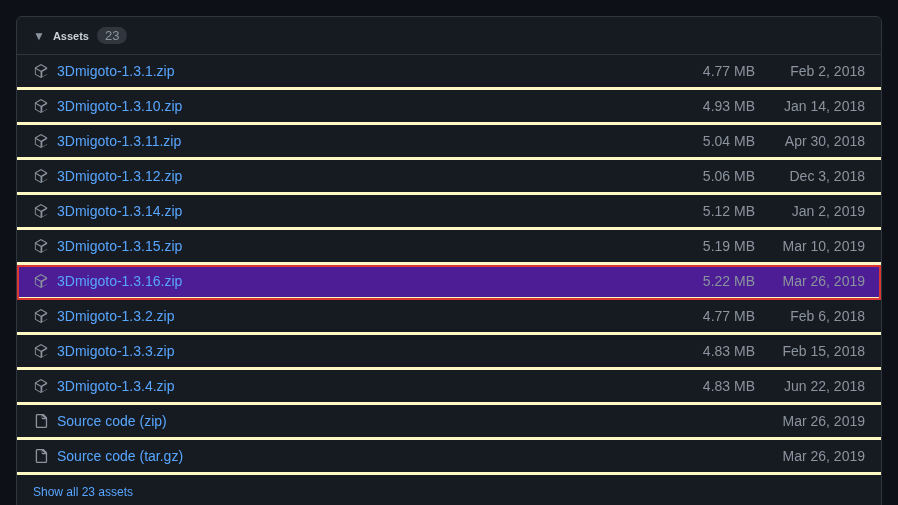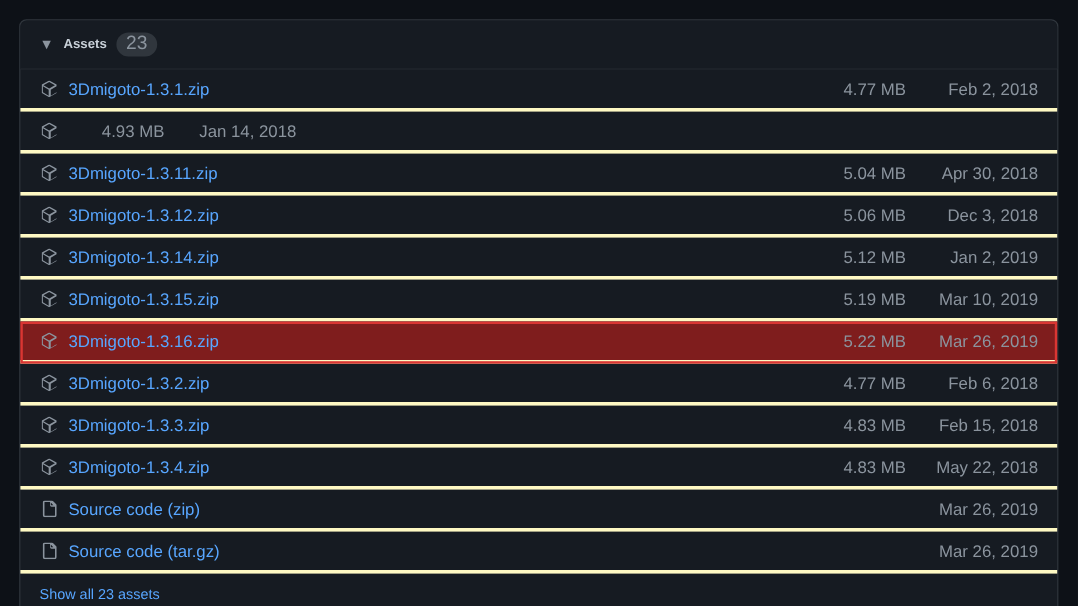--- a/index.html
+++ b/index.html
@@ -46,37 +46,37 @@
     }
 
     .assets-count-badge {
       display: inline-flex;
       align-items: center;
       justify-content: center;
       background-color: #30363d;
       color: #8b949e;
       border-radius: 20px;
       padding: 1px 8px;
-      font-size: 16px;
+      font-size: 13px;
       font-weight: 500;
       margin-left: 8px;
     }
 
     .asset-row {
       display: flex;
       align-items: center;
       padding: 8px 16px;
       border-bottom: 3px solid #fef9c3;
       transition: background-color 0.1s;
     }
 
     .asset-row.highlighted {
       outline: 2px solid #da3633;
       outline-offset: -2px;
-      background-color: #7f1d1d;
+      background-color: #4c1d95;
     }
 
     .asset-icon {
       width: 16px;
       height: 16px;
       margin-right: 8px;
       flex-shrink: 0;
       color: #8b949e;
       display: flex;
       align-items: center;
@@ -131,20 +131,21 @@
         <a class="asset-name" href="#">3Dmigoto-1.3.1.zip</a>
         <span class="asset-size">4.77 MB</span>
         <span class="asset-date">Feb 2, 2018</span>
       </div>
       <div class="asset-row">
         <span class="asset-icon">
           <svg width="14" height="14" viewBox="0 0 16 16" fill="#8b949e" xmlns="http://www.w3.org/2000/svg">
         <path d="M8 0L1 4v8l7 4 7-4V4L8 0zM8 1.5l5.5 3.17L8 7.83 2.5 4.67 8 1.5zM2 5.67l5.5 3.17V14.5L2 11.33V5.67zm7.5 8.83V8.84L15 5.67v5.66L9.5 14.5z"></path>
       </svg>
         </span>
+        <a class="asset-name" href="#">3Dmigoto-1.3.10.zip</a>
         <span class="asset-size">4.93 MB</span>
         <span class="asset-date">Jan 14, 2018</span>
       </div>
       <div class="asset-row">
         <span class="asset-icon">
           <svg width="14" height="14" viewBox="0 0 16 16" fill="#8b949e" xmlns="http://www.w3.org/2000/svg">
         <path d="M8 0L1 4v8l7 4 7-4V4L8 0zM8 1.5l5.5 3.17L8 7.83 2.5 4.67 8 1.5zM2 5.67l5.5 3.17V14.5L2 11.33V5.67zm7.5 8.83V8.84L15 5.67v5.66L9.5 14.5z"></path>
       </svg>
         </span>
         <a class="asset-name" href="#">3Dmigoto-1.3.11.zip</a>
@@ -212,21 +213,21 @@
         <span class="asset-date">Feb 15, 2018</span>
       </div>
       <div class="asset-row">
         <span class="asset-icon">
           <svg width="14" height="14" viewBox="0 0 16 16" fill="#8b949e" xmlns="http://www.w3.org/2000/svg">
         <path d="M8 0L1 4v8l7 4 7-4V4L8 0zM8 1.5l5.5 3.17L8 7.83 2.5 4.67 8 1.5zM2 5.67l5.5 3.17V14.5L2 11.33V5.67zm7.5 8.83V8.84L15 5.67v5.66L9.5 14.5z"></path>
       </svg>
         </span>
         <a class="asset-name" href="#">3Dmigoto-1.3.4.zip</a>
         <span class="asset-size">4.83 MB</span>
-        <span class="asset-date">May 22, 2018</span>
+        <span class="asset-date">Jun 22, 2018</span>
       </div>
       <div class="asset-row">
         <span class="asset-icon">
           <svg width="14" height="14" viewBox="0 0 16 16" fill="#8b949e" xmlns="http://www.w3.org/2000/svg">
         <path d="M2 1.75C2 .784 2.784 0 3.75 0h6.586c.464 0 .909.184 1.237.513l2.914 2.914c.329.328.513.773.513 1.237v9.586A1.75 1.75 0 0 1 13.25 16h-9.5A1.75 1.75 0 0 1 2 14.25V1.75zm1.75-.25a.25.25 0 0 0-.25.25v12.5c0 .138.112.25.25.25h9.5a.25.25 0 0 0 .25-.25V6h-2.75A1.75 1.75 0 0 1 8.75 4.25V1.5H3.75zm5.75.56v2.19c0 .138.112.25.25.25h2.19L9.5 2.06z"></path>
       </svg>
         </span>
         <a class="asset-name" href="#">Source code (zip)</a>
         <span class="asset-size"></span>
         <span class="asset-date">Mar 26, 2019</span>

